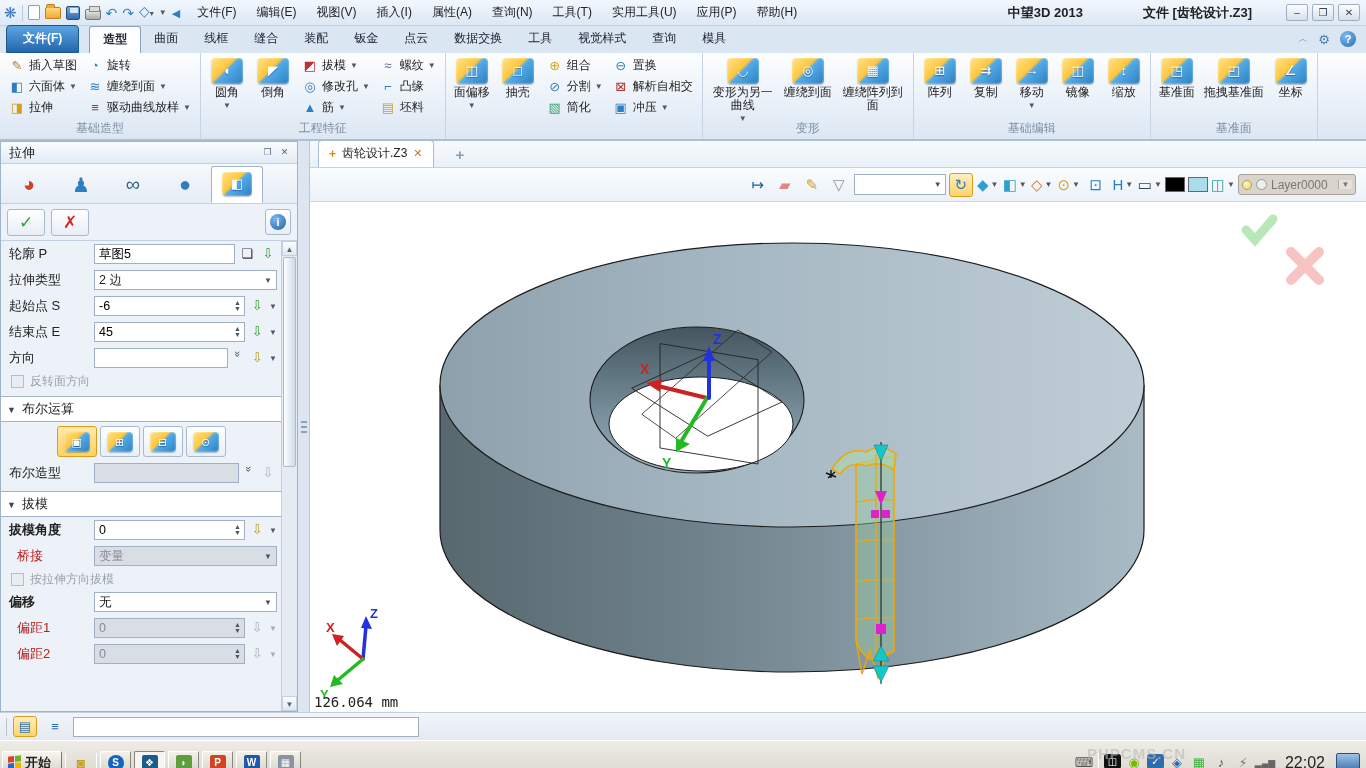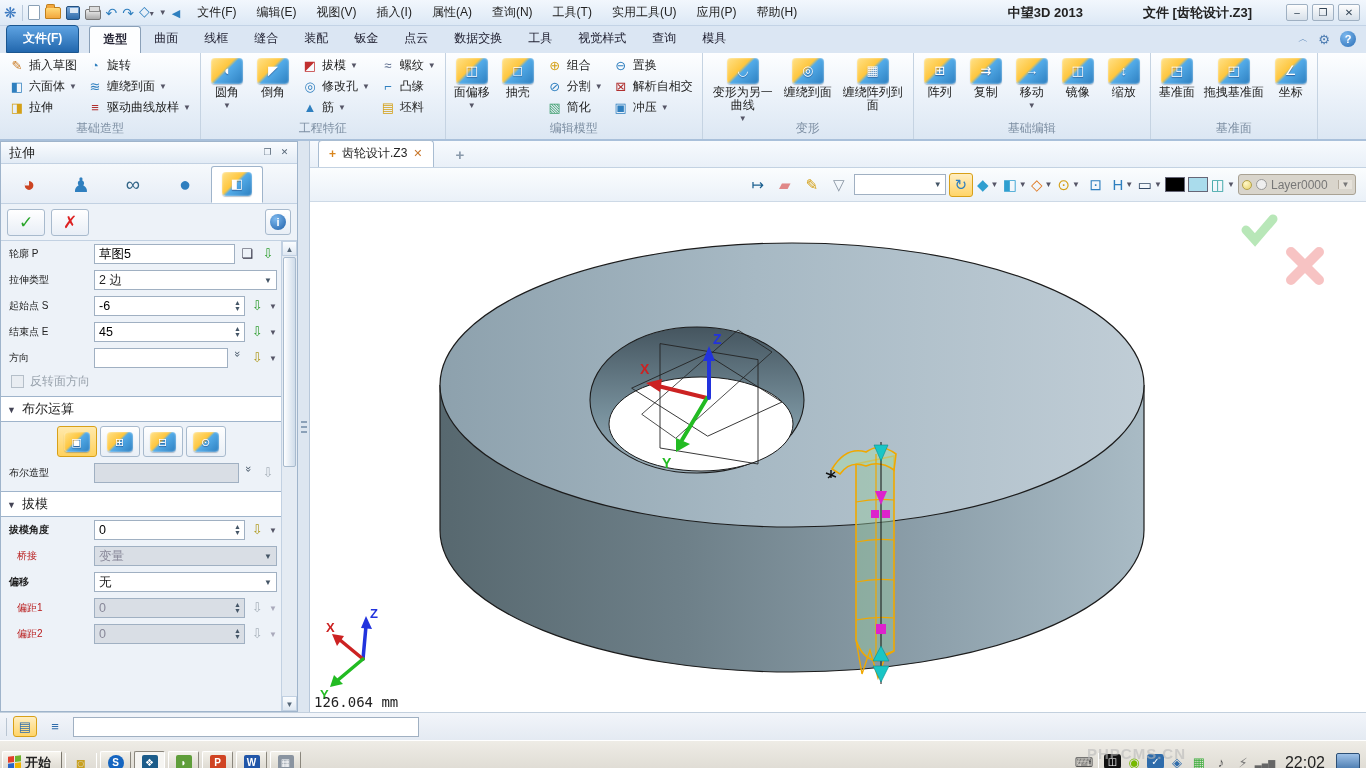--- a/index.html
+++ b/index.html
@@ -76,21 +76,21 @@
     background:linear-gradient(#fff,#e8eef6); display:flex; align-items:center; justify-content:center; cursor:default; }
   .infobtn i { width:16px; height:16px; border-radius:50%; background:radial-gradient(circle at 35% 30%,#7db9ef,#1f5fa8);
     color:#fff; font-style:normal; font-weight:bold; font-size:11px; line-height:16px; text-align:center; }
   .pform { flex:1; display:flex; overflow:hidden; }
   .pfields { flex:1; overflow:hidden; border-right:1px solid #c2d1e2; }
   .psec { border:1px solid #9fb4cb; border-left:none; border-right:none; background:#fff;
     padding:3px 6px; font-size:13px; margin-top:5px; cursor:default; }
   .psec:first-child { margin-top:0; }
   .psec .tri { font-size:9px; color:#445; margin-right:6px; }
   .prow { display:flex; align-items:center; height:26px; padding:0 4px 0 8px; gap:3px; }
-  .plabel { width:82px; font-size:10px; flex:none; }
+  .plabel { width:82px; font-size:13px; flex:none; }
   .plabel.sub { padding-left:8px; color:#b91c1c; }
   .pctl { flex:1; display:flex; align-items:center; gap:3px; min-width:0; }
   .pinput { flex:1; height:20px; border:1px solid #a0b0c2; background:#fff; padding:0 4px; font-size:12.5px; min-width:0;
     font-family:"Liberation Sans",sans-serif; }
   .pinput.dis { background:#d9dee5; color:#889; }
   .spin { flex:1; display:flex; height:20px; border:1px solid #a0b0c2; background:#fff; min-width:0; }
   .spin input { flex:1; border:none; padding:0 4px; font-size:12.5px; min-width:0; background:transparent; font-family:"Liberation Sans",sans-serif; }
   .spin .updn { width:13px; display:flex; flex-direction:column; font-size:7px; color:#456; text-align:center; justify-content:center; line-height:6px; cursor:default; }
   .spin.dis { background:#d9dee5; } .spin.dis input { color:#889; }
   .psel { flex:1; height:20px; border:1px solid #a0b0c2; background:#fff; display:flex; align-items:center; padding:0 2px 0 4px; cursor:default; min-width:0; }
@@ -344,21 +344,20 @@
               <span class="ric" style="color: rgb(176, 48, 48);">⊠</span>
               <span>解析自相交</span>
             </div>
             <div class="ritem">
               <span class="ric" style="color: rgb(47, 127, 191);">▣</span>
               <span>冲压</span>
               <span class="caret7">▼</span>
             </div>
           </div>
         </div>
-        <div class="rgroup-label">编辑模型</div>
       </div>
       <div class="rgroup">
         <div class="rgroup-content">
           <div class="rbig">
             <div class="bigico">◡</div>
             <span>变形为另一曲线</span>
             <span class="caret7">▼</span>
           </div>
           <div class="rbig">
             <div class="bigico">◎</div>
@@ -546,20 +545,24 @@
             </div>
           </div>
           <div class="prow">
             <span class="plabel sub">桥接</span>
             <div class="pctl">
               <div class="psel dis">
                 <span class="val">变量</span>
                   <span class="dn">▼</span>
               </div>
             </div>
+          </div>
+          <div class="cbrow">
+            <span class="cbox"></span>
+            <span>按拉伸方向拔模</span>
           </div>
 
           <div class="prow">
             <span class="plabel" style="font-weight:bold">偏移</span>
             <div class="pctl">
               <div class="psel">
                 <span class="val">无</span>
                   <span class="dn">▼</span>
               </div>
             </div>

